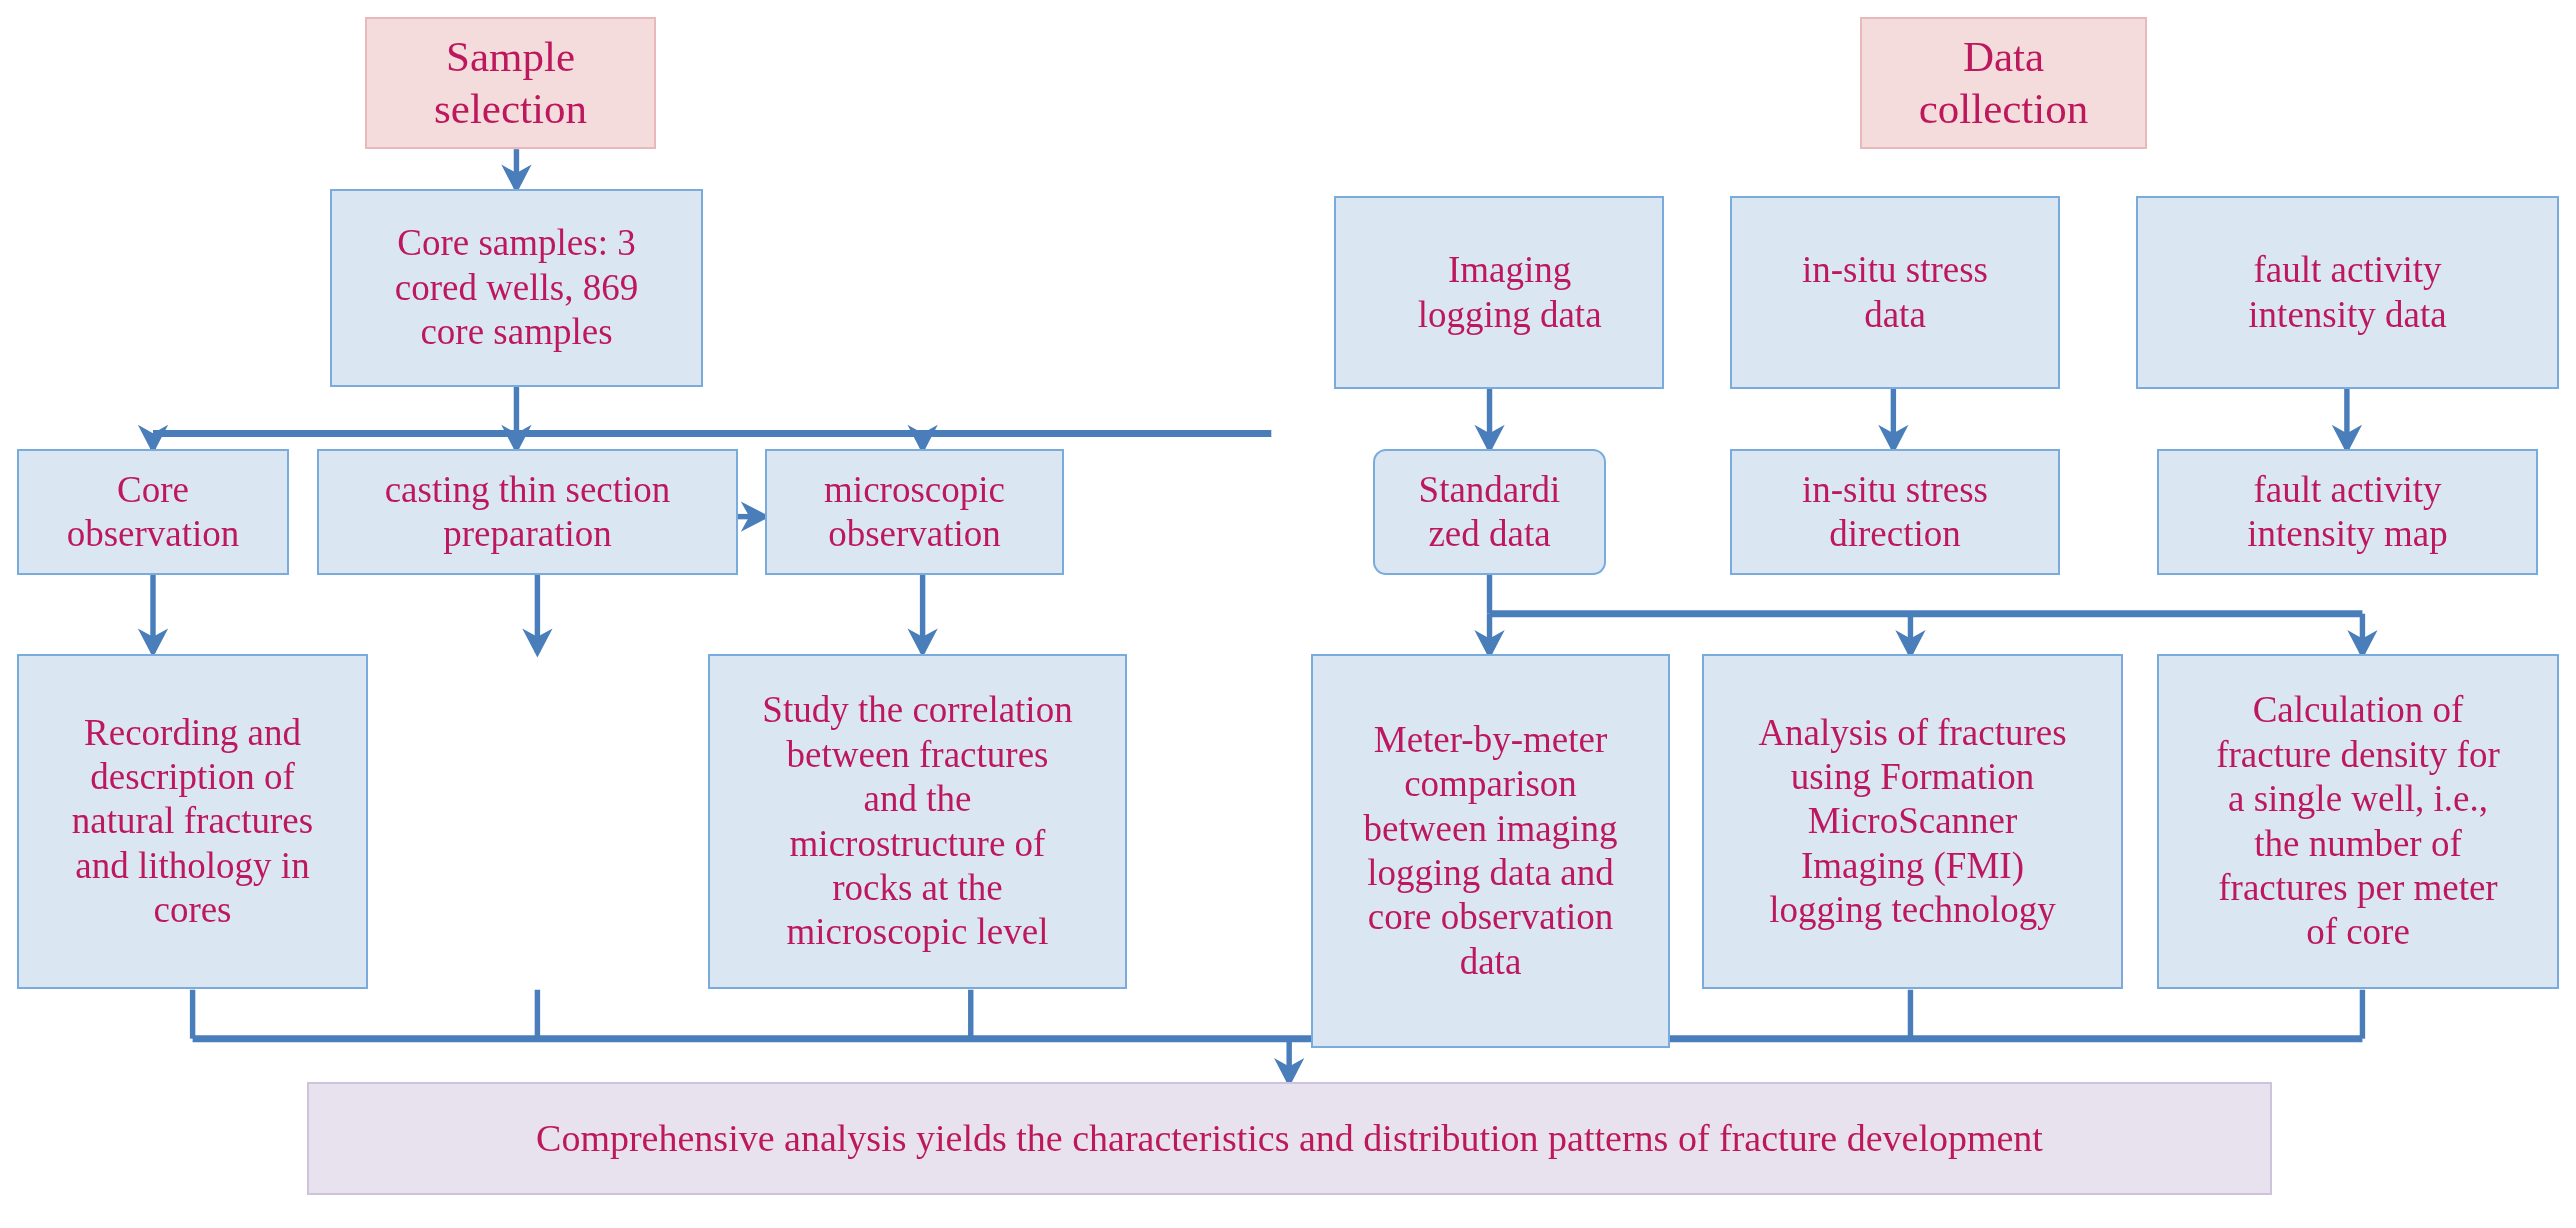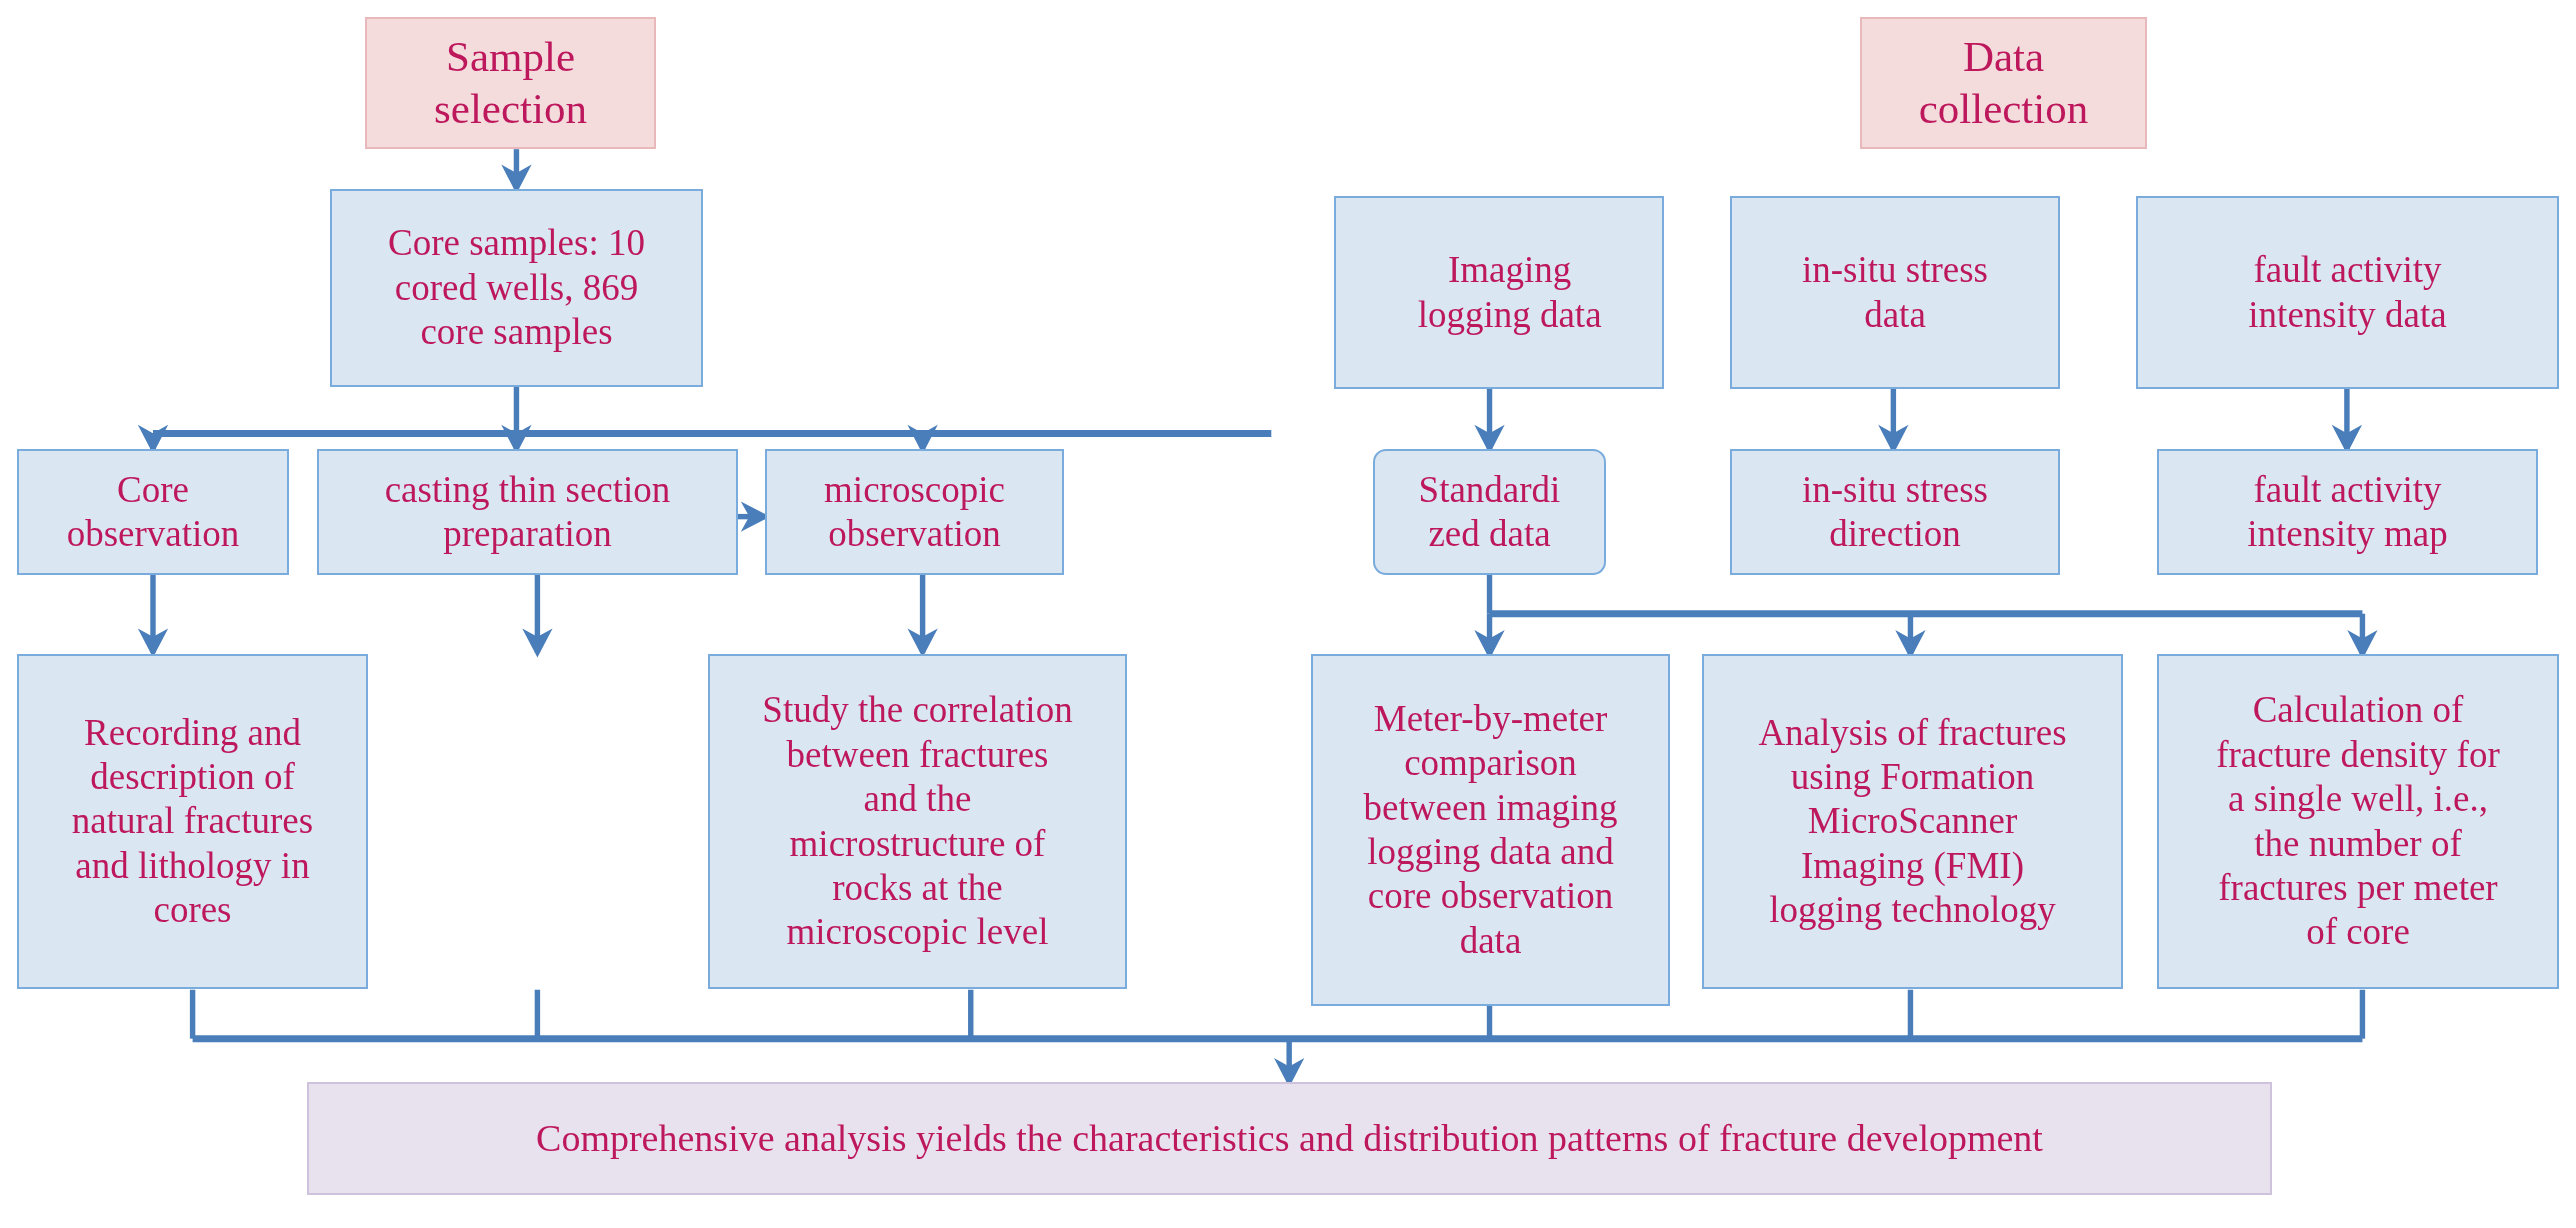--- a/index.html
+++ b/index.html
@@ -105,21 +105,21 @@
       <path d="M 1660 1337 L 1660 1393" marker-end="url(#arw)"></path>
     </g>
   </svg>
 
   <div class="node node-pink fs-head" style="left:365px; top:17px; width:291px; height:132px;">
     <span class="txt">Sample
 selection</span>
   </div>
 
   <div class="node node-blue fs-mid" style="left:330px; top:189px; width:373px; height:198px;">
-    <span class="txt">Core samples: 10
+    <span class="txt">Core samples: 3
 cored wells, 869
 core samples</span>
   </div>
 
   <div class="node node-blue fs-mid" style="left:17px; top:449px; width:272px; height:126px;">
     <span class="txt">Core
 observation</span>
   </div>
 
   <div class="node node-blue fs-mid" style="left:317px; top:449px; width:421px; height:126px;">
@@ -178,21 +178,21 @@
   <div class="node node-blue fs-mid" style="left:1730px; top:449px; width:330px; height:126px;">
     <span class="txt">in-situ stress
 direction</span>
   </div>
 
   <div class="node node-blue fs-mid" style="left:2157px; top:449px; width:381px; height:126px;">
     <span class="txt">fault activity
 intensity map</span>
   </div>
 
-  <div class="node node-blue fs-body" style="left:1311px; top:654px; width:359px; height:352px;">
+  <div class="node node-blue fs-body" style="left:1311px; top:654px; width:359px; height:394px;">
     <span class="txt">Meter-by-meter
 comparison
 between imaging
 logging data and
 core observation
 data</span>
   </div>
 
   <div class="node node-blue fs-body" style="left:1702px; top:654px; width:421px; height:335px;">
     <span class="txt">Analysis of fractures

